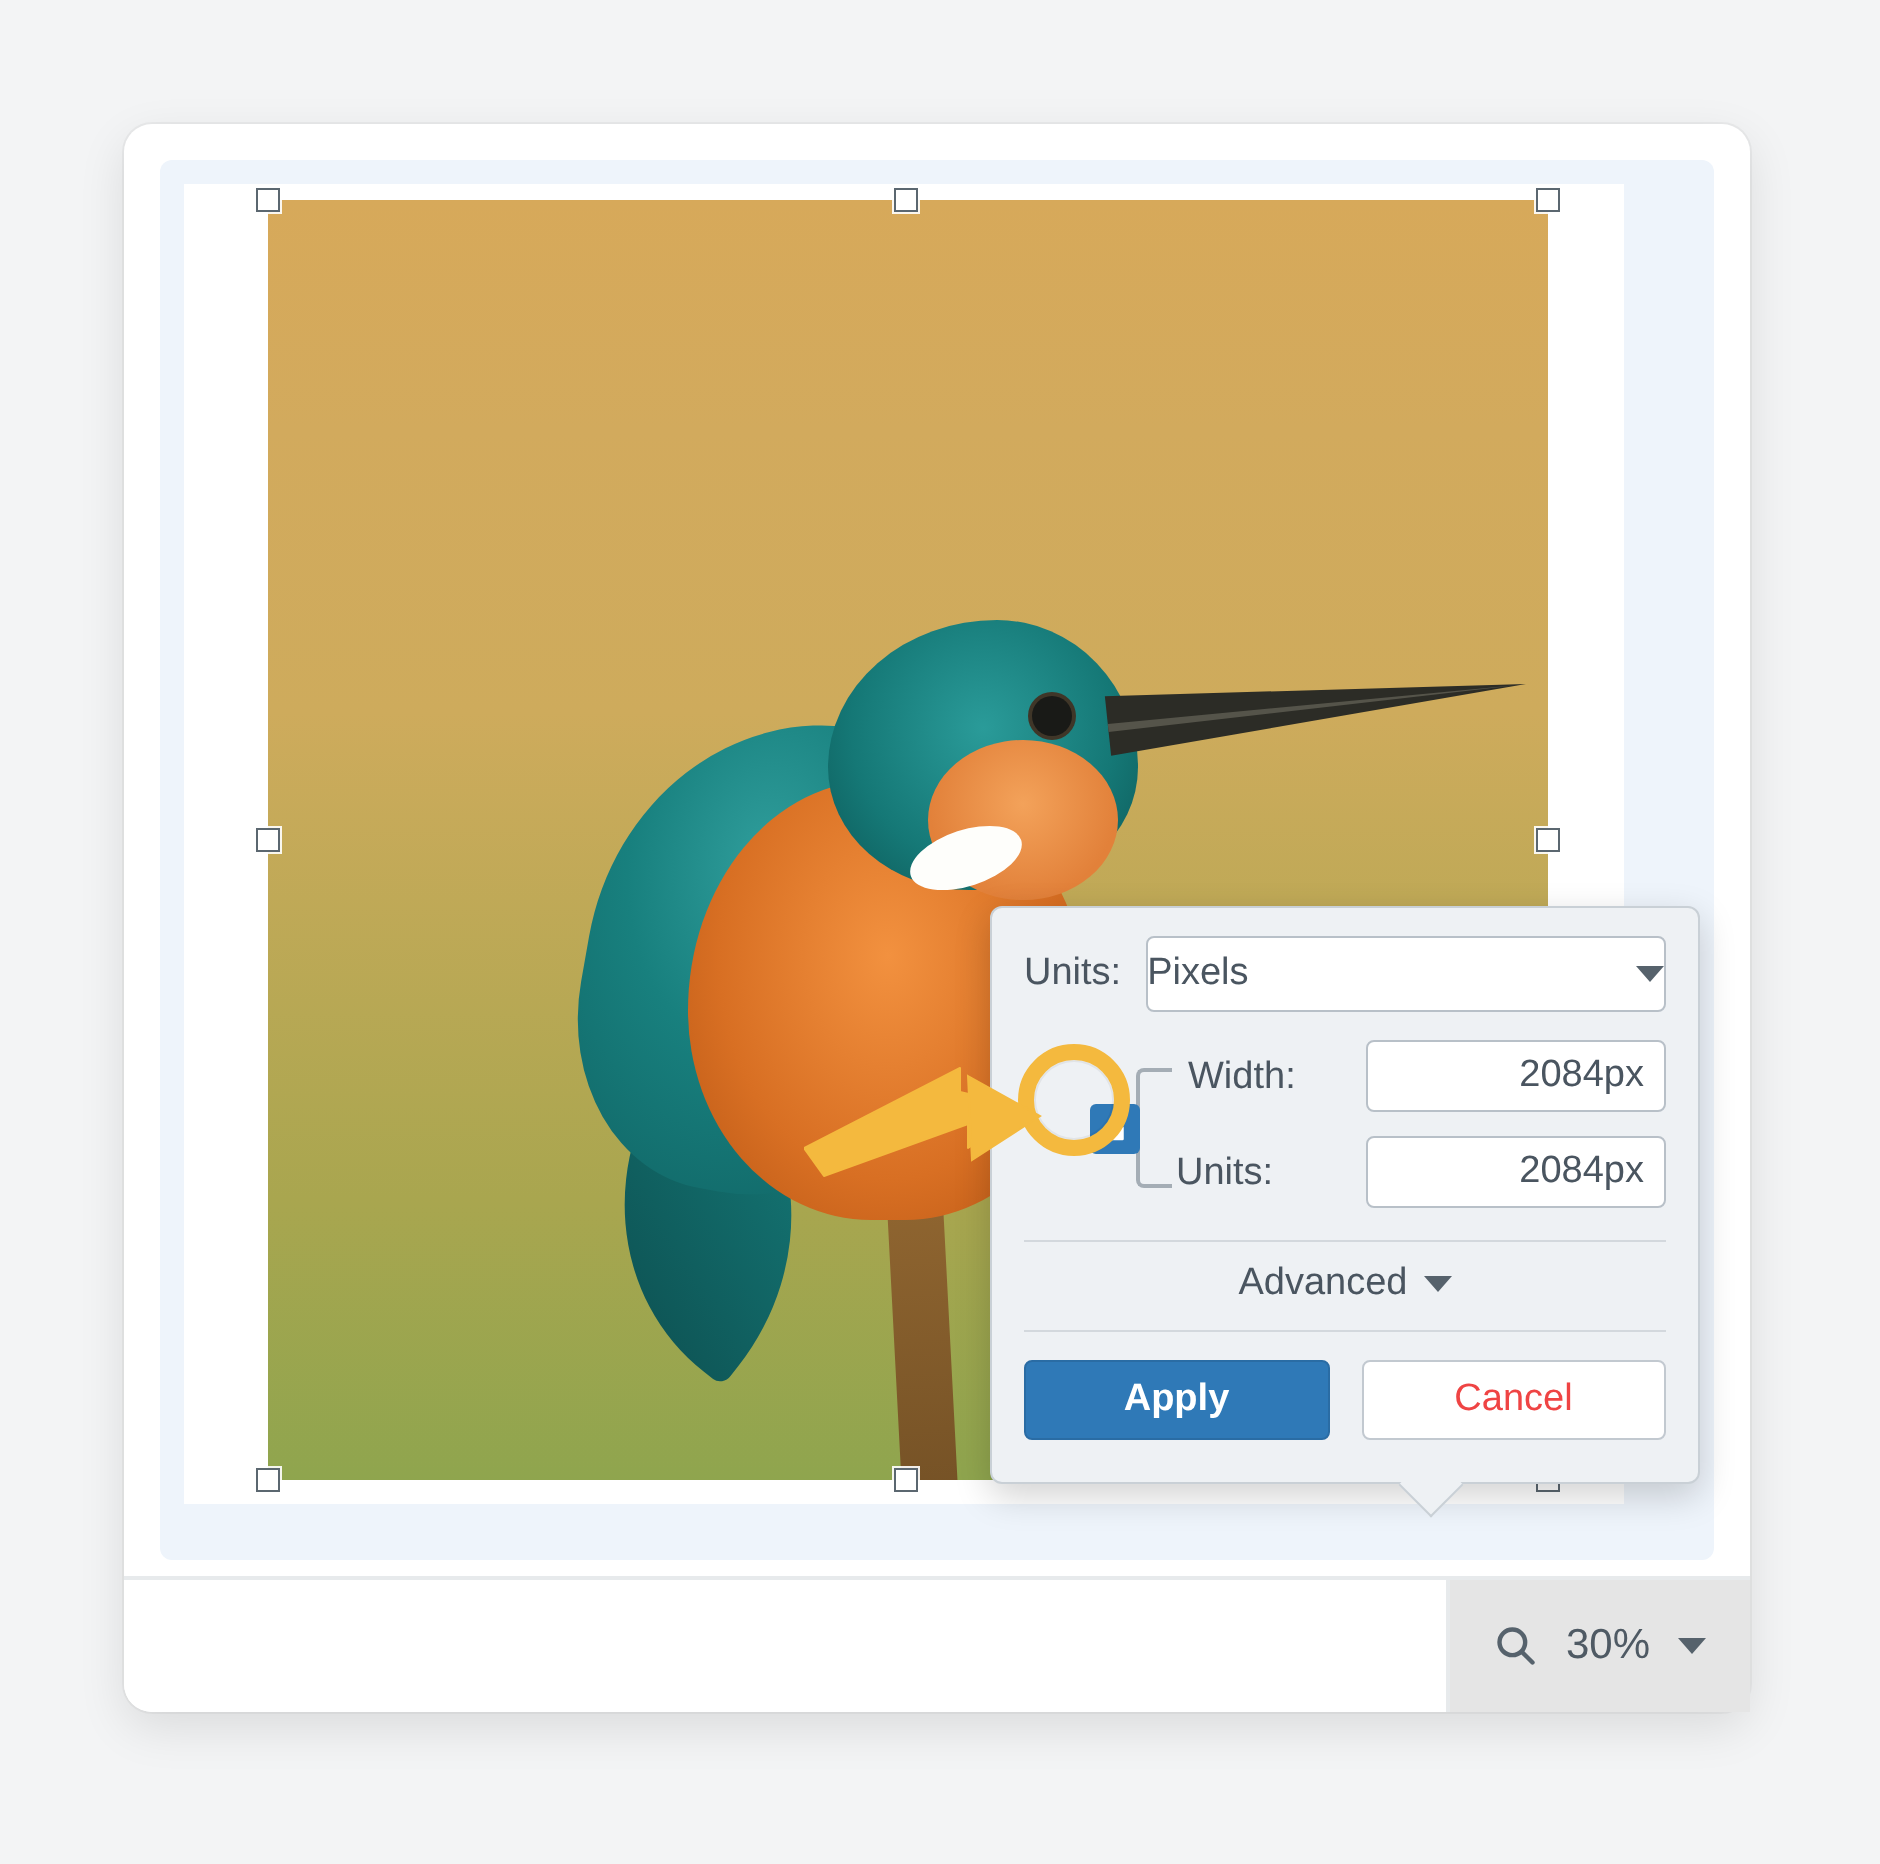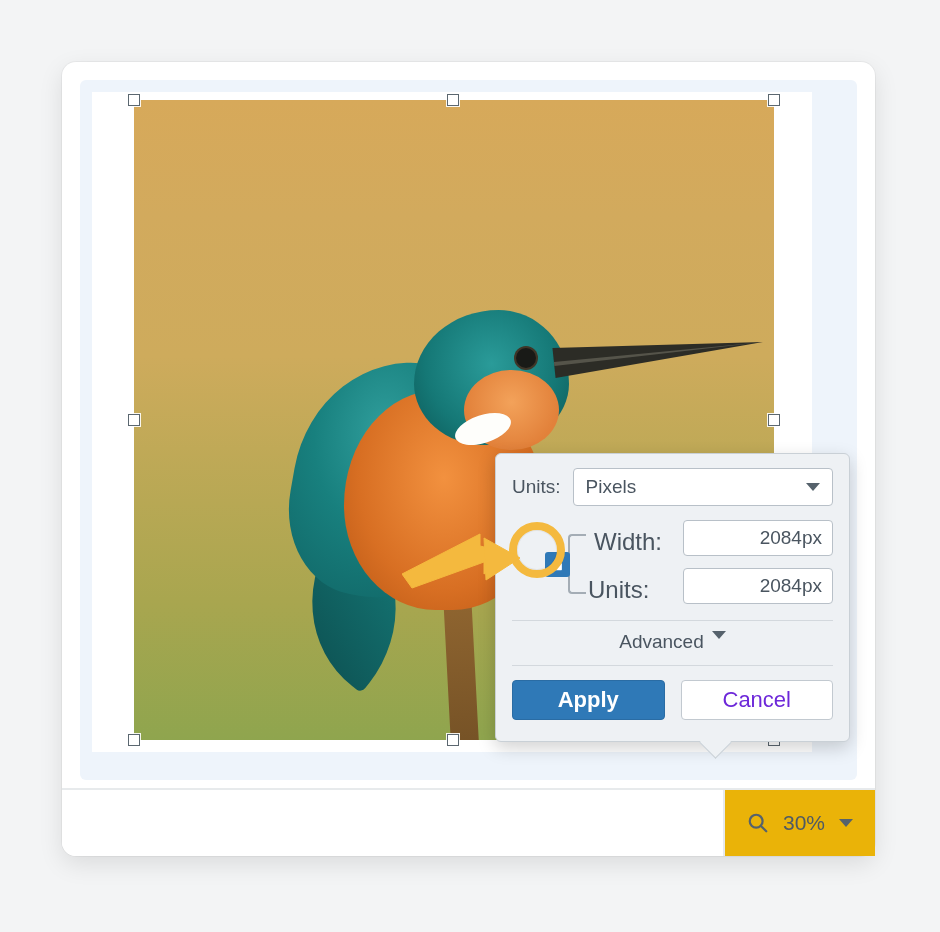--- a/index.html
+++ b/index.html
@@ -173,21 +173,21 @@
     border-radius: 0 0 14px 14px;
   }
   .statusbar .seg {
     display: flex;
     align-items: center;
     padding: 0 22px;
     border-left: 2px solid #e7eaec;
     color: #4f5a64;
     font-size: 21px;
     gap: 14px;
-    background:#eab308;
+    background:#e5e5e5;
     cursor: pointer;
   }
   .statusbar .seg .tri-down,
   .dim-popup .tri-down,
   .units-drop .tri-down {
     width: 0;height: 0;
     border-left: 7px solid transparent;
     border-right: 7px solid transparent;
     border-top: 8px solid #56626c;
     display:inline-block;
@@ -228,30 +228,30 @@
     padding: 14px 16px 0 16px;
     gap: 12px;
   }
   .units-drop {
     flex: 1;
     height: 38px;
     background: #fff;
     border: 1px solid #b8c0c8;
     border-radius: 4px;
     display: flex; align-items: center;
-    padding: 0 12px;
+    padding: 0 0;
     justify-content: space-between;
     cursor: pointer;
   }
   .wh-block {
     position: relative;
     margin: 14px 16px 0 16px;
     height: 92px;
   }
-  .wh-label { position:absolute; top:8px; font-size:24px; }
+  .wh-label { position:absolute; top:8px; font-size:19px; }
   .wh-label.w { left: 82px; }
   .wh-label.h { left: 76px; top: 56px; }
   .wh-input {
     position: absolute;
     right: 0;
     width: 150px; height: 36px;
     background:#fff; border:1px solid #b8c0c8;
     border-radius:4px;
     text-align:right;
     padding: 0 10px;
@@ -280,36 +280,36 @@
     background:#2f79b7;
     border-radius:3px;
     display:flex;align-items:center;justify-content:center;
   }
   .lock-badge svg { width:15px;height:15px; display:block;}
   .adv-row {
     margin: 8px 16px 0 16px;
     padding: 10px 0 12px 0;
     border-top: 1px solid #d3d8dd;
     border-bottom: 1px solid #d3d8dd;
-    display:flex; justify-content:center; align-items:flex-start; gap:8px;
+    display:flex; justify-content:center; align-items:center; gap:8px;
     cursor:pointer;
   }
   .btn-row {
     display:flex; gap: 16px;
     padding: 14px 16px 0 16px;
   }
   .btn {
     flex:1; height: 40px;
     border-radius: 4px;
     display:flex; align-items:center; justify-content:center;
-    font-size: 22px;
+    font-size: 19px;
     cursor:pointer;
   }
   .btn.primary { background:#2f79b7; color:#fff; border:1px solid #2a6ca4; font-weight:600;}
-  .btn.secondary { background:#fff; color:#6d28d9; border:1px solid #c2c9d0; }
+  .btn.secondary { background:#fff; color:#ef4444; border:1px solid #c2c9d0; }
 
   
   .hl-circle {
     position:absolute;
     width: 56px; height: 56px;
     border: 8px solid #f4b93e;
     border-radius: 50%;
     box-shadow: inset 0 0 0 1px rgba(0,0,0,0.05);
     pointer-events: none;
   }

